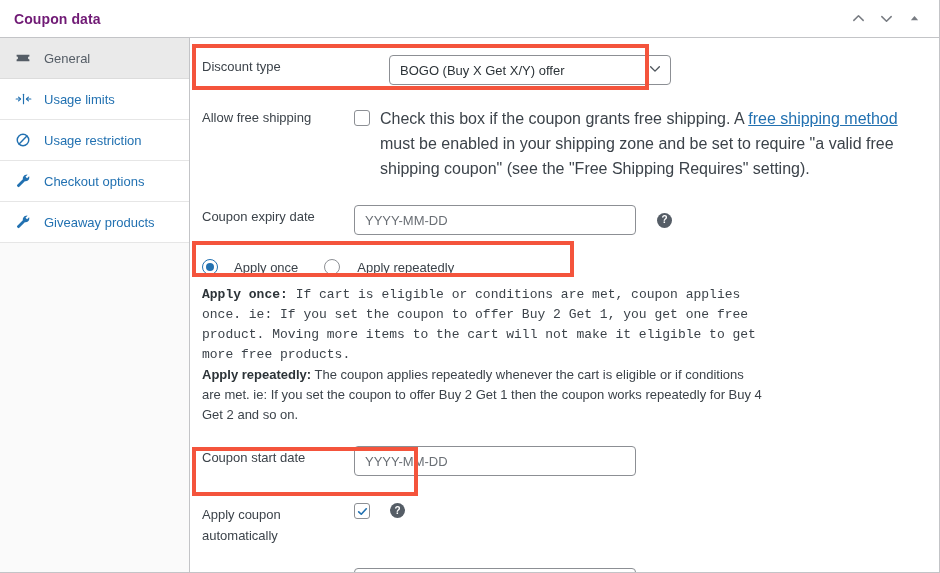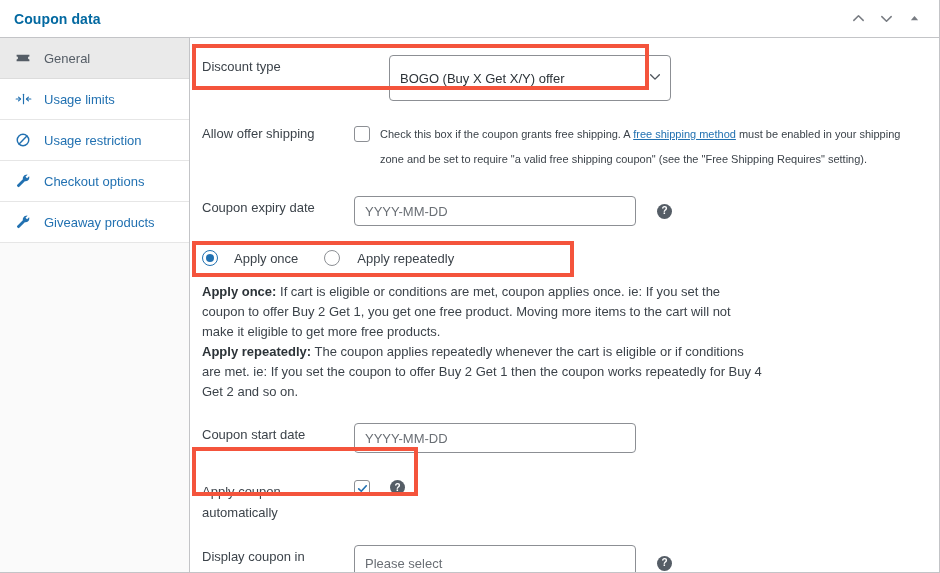--- a/index.html
+++ b/index.html
@@ -29,21 +29,21 @@
     height: 38px;
     flex: 0 0 38px;
     border-bottom: 1px solid #c3c4c7;
     display: flex; align-items: center;
     padding: 0 12px 0 14px;
     background: #fff;
   }
   .panel-title {
     font-size: 14px;
     font-weight: bold;
-    color: #0369a1;
+    color: #701a75;
     letter-spacing: .1px;
   }
   .header-actions {
     margin-left: auto;
     display: flex; align-items: center;
     gap: 2px;
   }
   .hdr-btn {
     width: 26px; height: 26px;
     display: flex; align-items: center; justify-content: center;
@@ -128,21 +128,21 @@
     font-family: "Liberation Sans", sans-serif;
     font-size: 13px;
     color: #2c3338;
     background: #fff;
     outline: none;
   }
   .txt-input::placeholder { color: #6a6f75; opacity: 1; }
 
   .select-wrap { position: relative; width: 282px; }
   .select-box {
-    width: 282px; height: 46px;
+    width: 282px; height: 30px;
     border: 1px solid #8c8f94;
     border-radius: 4px;
     background: #fff;
     display: flex; align-items: center;
     padding: 0 28px 0 10px;
     font-size: 13px;
     color: #2c3338;
     cursor: pointer;
   }
   .select-caret {
@@ -213,21 +213,21 @@
 
   
   .annot {
     position: absolute;
     border: 4px solid #f4543c;
     pointer-events: none;
     z-index: 5;
   }
 
   .shipping-text {
-    font-size: 11px;
+    font-size: 16px;
     line-height: 25px;
     color: #3c434a;
     max-width: 560px;
   }
 </style>
 </head>
 <body>
 
 <div class="panel">
 
@@ -319,21 +319,21 @@
             <span class="select-caret">
               <svg width="14" height="14" viewBox="0 0 16 16" fill="none" stroke="#50575e" stroke-width="1.6" stroke-linecap="round" stroke-linejoin="round">
                   <polyline points="3,6 8,11 13,6"></polyline>
                 </svg>
             </span>
           </div>
         </div>
       </div>
 
       <div class="row" style="margin-top:21px;">
-        <div class="row-label">Allow offer shipping</div>
+        <div class="row-label">Allow free shipping</div>
         <div class="row-field">
           <div style="display:flex; align-items:flex-start;">
             <span class="cb" style="margin-top:4px; margin-right:10px;">
               
             </span>
             <span class="shipping-text"><span>Check this box if the coupon grants free shipping. A </span><a class="link" href="#">free shipping method</a><span> must be enabled in your shipping zone and be set to require "a valid free shipping coupon" (see the "Free Shipping Requires" setting).</span></span>
           </div>
         </div>
       </div>
 
@@ -348,21 +348,21 @@
       <div class="row" style="margin-top:24px;">
         <div class="row-field">
           <div class="inline" style="gap:8px;">
             <span class="radio sel">
                 <span class="dot"></span>
               </span>
             <span style="margin:0 18px 0 8px;">Apply once</span>
             <span class="radio"></span>
             <span style="margin-left:9px;">Apply repeatedly</span>
           </div>
-          <div class="desc" style="margin-top:16px;">
+          <div class="desc" style="margin-top:10px;font-family:Liberation Mono, monospace;">
             <b>Apply once:</b><span> If cart is eligible or conditions are met, coupon applies once. ie: If you set the coupon to offer Buy 2 Get 1, you get one free product. Moving more items to the cart will not make it eligible to get more free products.</span>
           </div>
           <div class="desc">
             <b>Apply repeatedly:</b><span> The coupon applies repeatedly whenever the cart is eligible or if conditions are met. ie: If you set the coupon to offer Buy 2 Get 1 then the coupon works repeatedly for Buy 4 Get 2 and so on.</span>
           </div>
         </div>
       </div>
 
       <div class="row" style="margin-top:21px;">
         <div class="row-label">Coupon start date</div>

